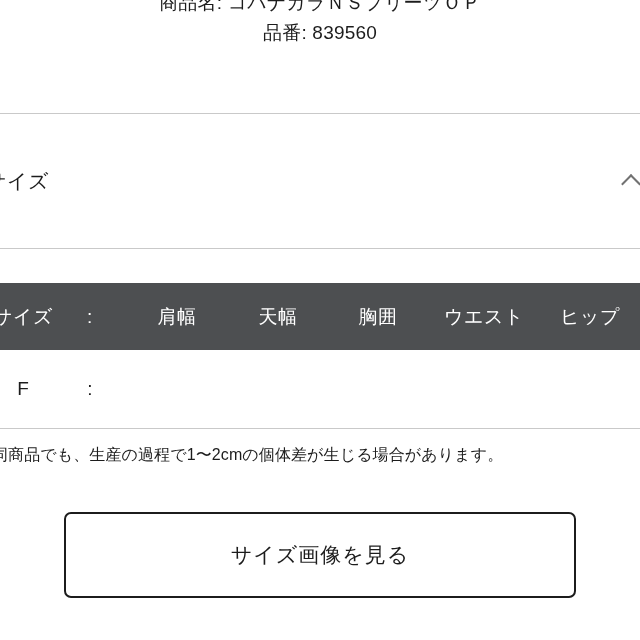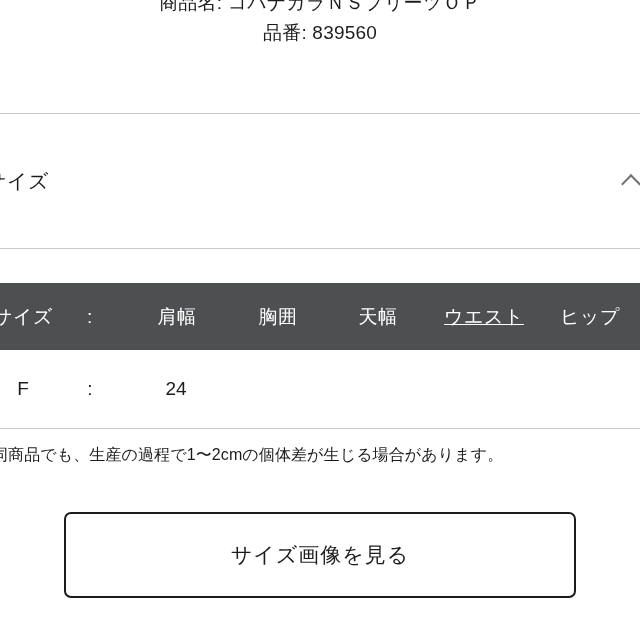--- a/index.html
+++ b/index.html
@@ -124,21 +124,21 @@
     text-align: center;
     white-space: nowrap;
     box-sizing: border-box;
     flex: 0 0 auto;
   }
   .col-size   { width: 62px;  margin-left: -8px; }
   .col-sep    { width: 72px; }
   .col-kata   { width: 102px; text-align: center; }
   .col-bust   { width: 100px; }
   .col-ten    { width: 100px; }
-  .col-waist  { width: 112px; text-decoration: underline; }
+  .col-waist  { width: 112px; }
   .col-hip    { width: 100px; }
 
   
   .note {
     position: absolute;
     left: 0;
     top: 443px;
     width: 640px;
     font-size: 16px;
     line-height: 24px;
@@ -185,27 +185,26 @@
   <span class="accordion-chevron"></span>
 </div>
 
 <div class="rule rule-mid"></div>
 
 <div class="size-table">
   <div class="table-head">
     <div class="cell col-size">サイズ</div>
     <div class="cell col-sep">:</div>
     <div class="cell col-kata">肩幅</div>
+    <div class="cell col-ten">天幅</div>
     <div class="cell col-bust">胸囲</div>
-    <div class="cell col-ten">天幅</div>
     <div class="cell col-waist">ウエスト</div>
     <div class="cell col-hip">ヒップ</div>
   </div>
   <div class="table-row">
     <div class="cell col-size">F</div>
     <div class="cell col-sep">:</div>
-    <div class="cell col-ten">24</div>
   </div>
 </div>
 
 <div class="note">同商品でも、生産の過程で1〜2cmの個体差が生じる場合があります。</div>
 
 <button class="size-image-button">サイズ画像を見る</button>
 
 </body></html>

